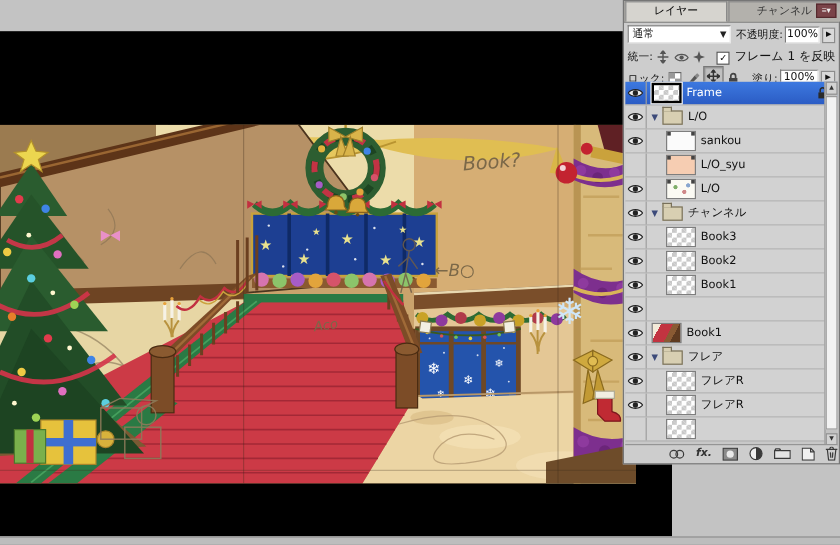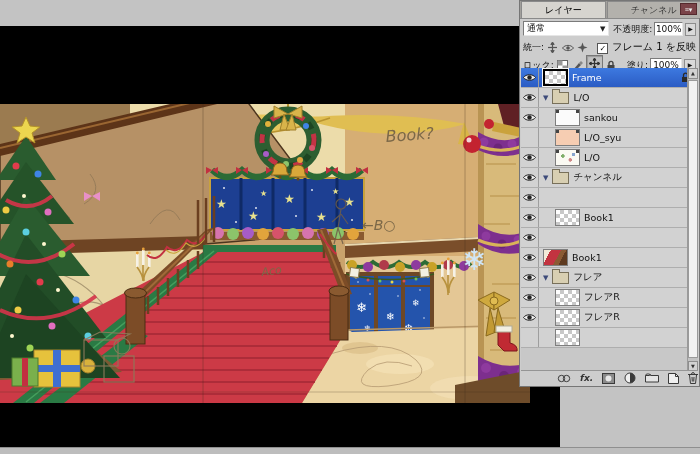--- a/index.html
+++ b/index.html
@@ -617,20 +617,36 @@
           <span class="lname">チャンネル</span>
         </span>
       </div>
       <div class="layer-row">
         <span class="eye-cell">
           <svg width="13" height="9" viewBox="0 0 13 9">
             <path d="M.5 4.5C3 .8 10 .8 12.5 4.5 10 8.2 3 8.2 .5 4.5Z" fill="#ececec" stroke="#222"></path>
             <circle cx="6.5" cy="4.5" r="2.2" fill="#222"></circle>
           </svg>
         </span>
+        <span class="row-body indent">
+          <span class="thumb t-checker"></span>
+          <span class="lname">Book3</span>
+        </span>
+      </div>
+      <div class="layer-row">
+        <span class="eye-cell">
+          <svg width="13" height="9" viewBox="0 0 13 9">
+            <path d="M.5 4.5C3 .8 10 .8 12.5 4.5 10 8.2 3 8.2 .5 4.5Z" fill="#ececec" stroke="#222"></path>
+            <circle cx="6.5" cy="4.5" r="2.2" fill="#222"></circle>
+          </svg>
+        </span>
+        <span class="row-body indent">
+          <span class="thumb t-checker"></span>
+          <span class="lname">Book2</span>
+        </span>
       </div>
       <div class="layer-row">
         <span class="eye-cell">
           <svg width="13" height="9" viewBox="0 0 13 9">
             <path d="M.5 4.5C3 .8 10 .8 12.5 4.5 10 8.2 3 8.2 .5 4.5Z" fill="#ececec" stroke="#222"></path>
             <circle cx="6.5" cy="4.5" r="2.2" fill="#222"></circle>
           </svg>
         </span>
         <span class="row-body indent">
           <span class="thumb t-checker"></span>

